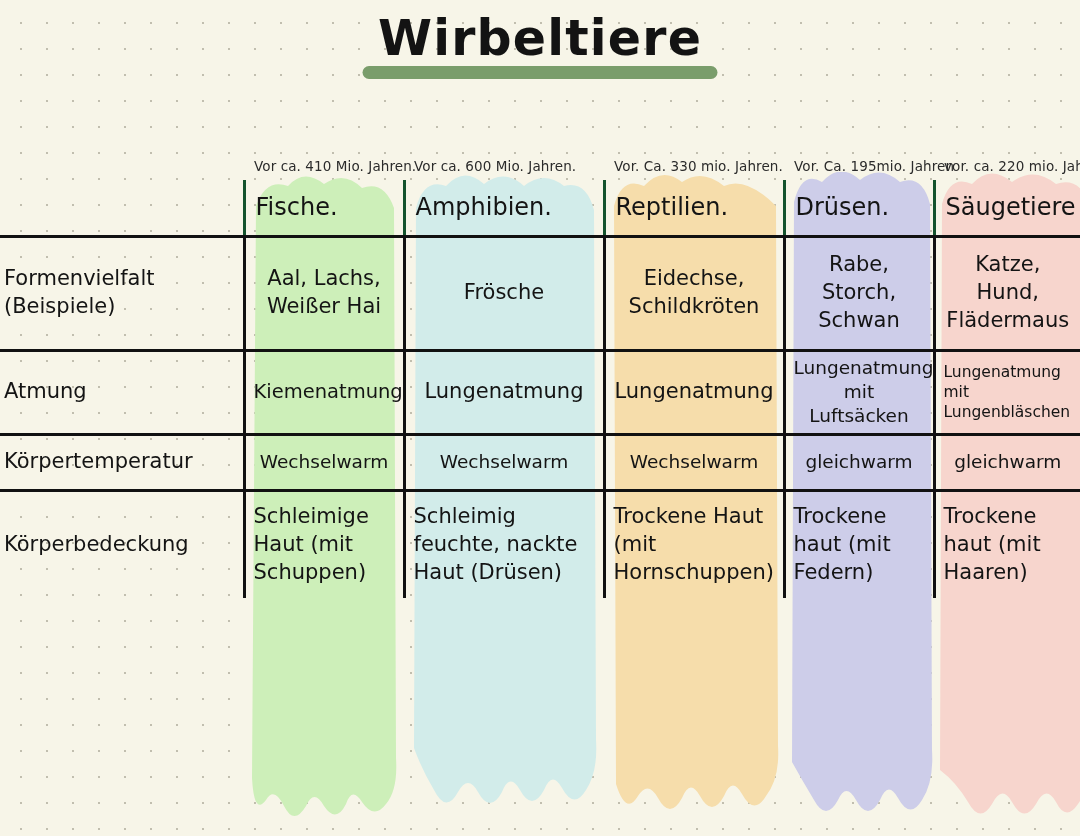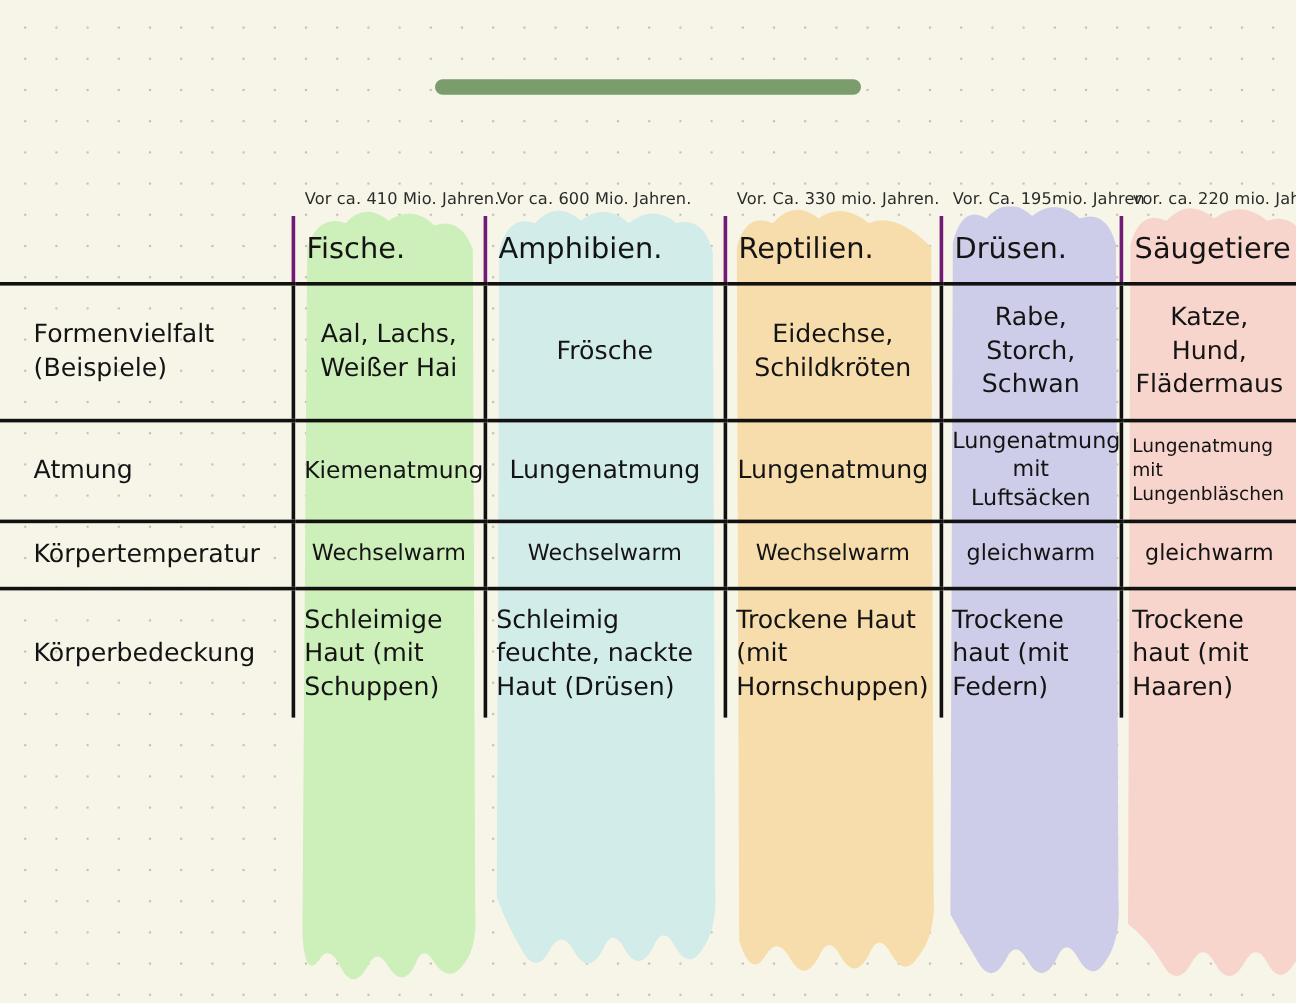--- a/index.html
+++ b/index.html
@@ -101,35 +101,35 @@
     white-space: nowrap;
   }
 
   
   tr.head-row td {
     height: 56px;
     font-size: 24px;
     font-weight: 400;
     padding-left: 10px;
     border-bottom: 3px solid #111;
-    border-left: 3px solid #701a75;
+    border-left: 3px solid #14532d;
   }
   tr.head-row td.rowhead { border-left: none; border-bottom: 3px solid #111; }
 
   
   tr.body-row td {
     border-left: 3px solid #111;
     border-bottom: 3px solid #111;
     font-size: 20px;
     line-height: 1.32;
   }
   tr.body-row td.rowhead {
     border-left: none;
     font-size: 21px;
-    padding-left: 28px;
+    padding-left: 4px;
     text-align: left;
   }
   tr.body-row:last-child td { border-bottom: none; }
 
   td.center { text-align: center; }
   td.left   { text-align: left; padding-left: 11px; }
   .fs15 { font-size: 15.5px !important; line-height: 1.3 !important; }
   .fs17 { font-size: 17.5px !important; line-height: 1.3 !important; }
   .fs18 { font-size: 18.5px !important; line-height: 1.32 !important; }
   .fs19 { font-size: 19.5px !important; }
@@ -186,20 +186,21 @@
 
 <div class="band" style="left:938px; width:152px;">
   <svg viewBox="0 0 152 660" preserveAspectRatio="none">
     <path d="M4 32 Q12 2 34 12 Q52 -8 74 10 Q96 -6 118 12 Q142 4 152 34
              L152 584 Q152 616 140 632 Q128 650 118 630 Q108 612 98 632
              Q86 652 74 630 Q64 612 54 632 Q42 652 30 630 Q18 610 2 598 Z" fill="#f7d5cd"></path>
   </svg>
 </div>
 
 <div id="title-block">
+  <span id="page-title">Wirbeltiere</span>
   <div id="title-underline"></div>
 </div>
 
 <div id="table-wrap">
 <table class="vt">
   <colgroup>
     <col class="c0">
         <col class="c1">
         <col class="c2">
         <col class="c3">

